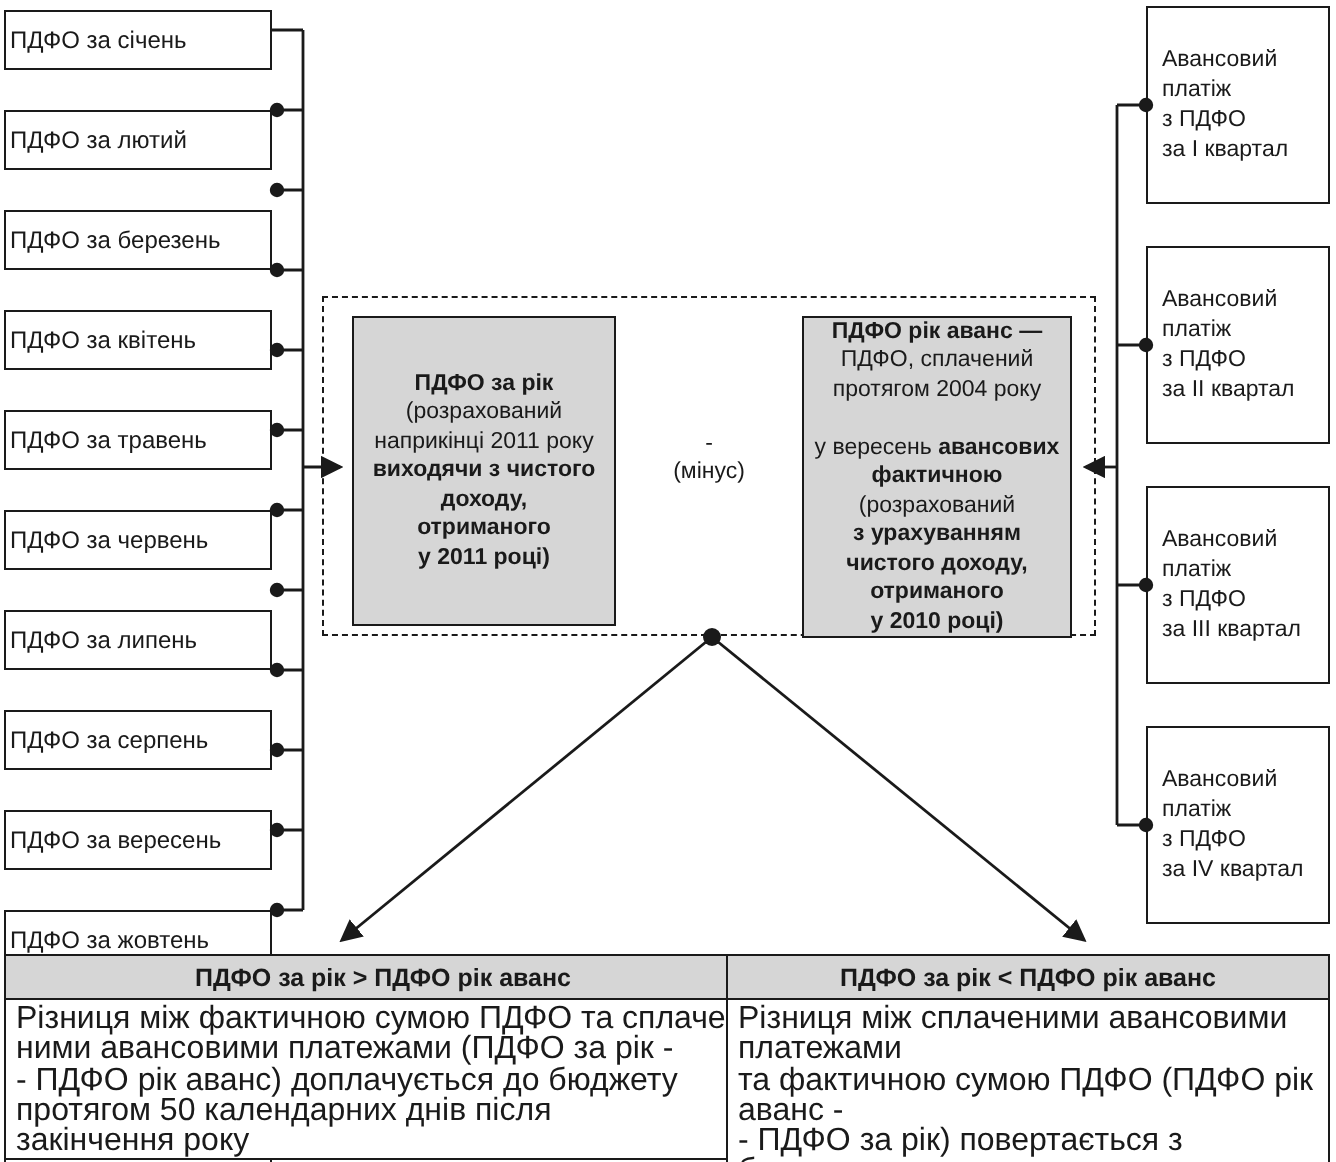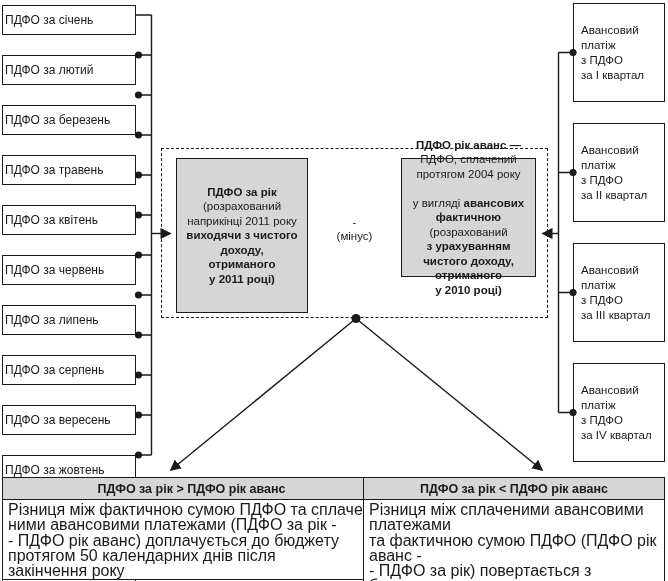--- a/index.html
+++ b/index.html
@@ -21,21 +21,21 @@
   }
   
   .dashed-frame{position:absolute;left:161px;top:148px;width:387px;height:170px;
     border:1px dashed #1a1a1a;box-sizing:border-box;}
   .gray-box{
     position:absolute;background:#d6d6d6;border:1.5px solid #1a1a1a;box-sizing:border-box;
     display:flex;flex-direction:column;justify-content:center;text-align:center;
     font-size:11.5px;line-height:14.5px;padding:2px;
   }
   #annual-box{left:176px;top:158px;width:132px;height:155px;text-align:center;}
-  #advance-box{left:401px;top:158px;width:135px;height:119px;}
+  #advance-box{left:401px;top:158px;width:135px;height:161px;}
   .gray-box > span, .gray-box > div{display:block;white-space:pre-line;}
   .gray-box .mixline span{display:inline;white-space:pre-line;}
   .b{font-weight:bold;}
   
   .minus-wrap{position:absolute;left:308px;top:215px;width:93px;text-align:center;
     font-size:11.5px;line-height:14px;}
   
   .outcome{position:absolute;top:477px;border:1.5px solid #1a1a1a;box-sizing:border-box;background:#fff;}
   #outcome-left{left:2px;width:379px;height:103px;}
   #outcome-right{left:363px;width:302px;height:134px;}
@@ -49,22 +49,22 @@
 </style>
 </head>
 <body>
 
 <div id="canvas">
 
   <div class="months-col">
     <div class="month-box">ПДФО за січень</div>
     <div class="month-box">ПДФО за лютий</div>
     <div class="month-box">ПДФО за березень</div>
+    <div class="month-box">ПДФО за квітень</div>
     <div class="month-box">ПДФО за травень</div>
-    <div class="month-box">ПДФО за квітень</div>
     <div class="month-box">ПДФО за червень</div>
     <div class="month-box">ПДФО за липень</div>
     <div class="month-box">ПДФО за серпень</div>
     <div class="month-box">ПДФО за вересень</div>
     <div class="month-box">ПДФО за жовтень</div>
     <div class="month-box">ПДФО за листопад</div>
     <div class="month-box">ПДФО за грудень</div>
   </div>
 
   <div class="quarters-col">
@@ -101,21 +101,21 @@
   <div class="minus-wrap">
     <div>-</div>
     <div>(мінус)</div>
   </div>
 
   <div class="gray-box" id="advance-box">
     <span class="b">ПДФО рік аванс —</span>
     <span>ПДФО, сплачений
 протягом 2004 року</span>
     <div class="mixline">
-      <span>у вигляді </span><span class="b">авансових</span>
+      <span>у вересень </span><span class="b">авансових</span>
     </div>
     <span class="b">фактичною</span>
     <span>(розрахований</span>
     <span class="b">з урахуванням
 чистого доходу,
 отриманого
 у 2010 році)</span>
   </div>
 
   <div class="outcome" id="outcome-left">

